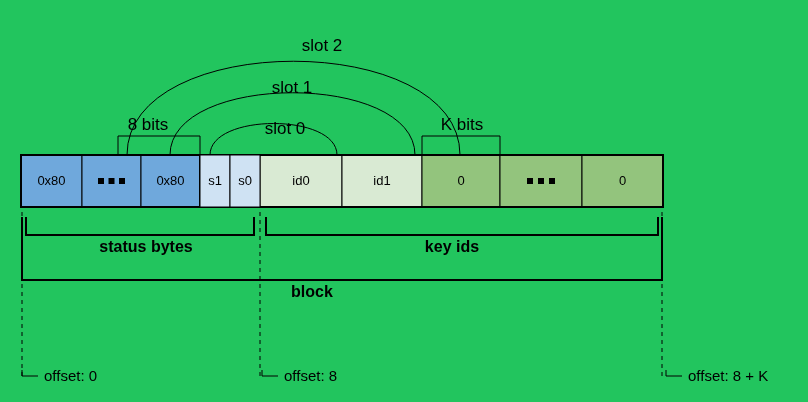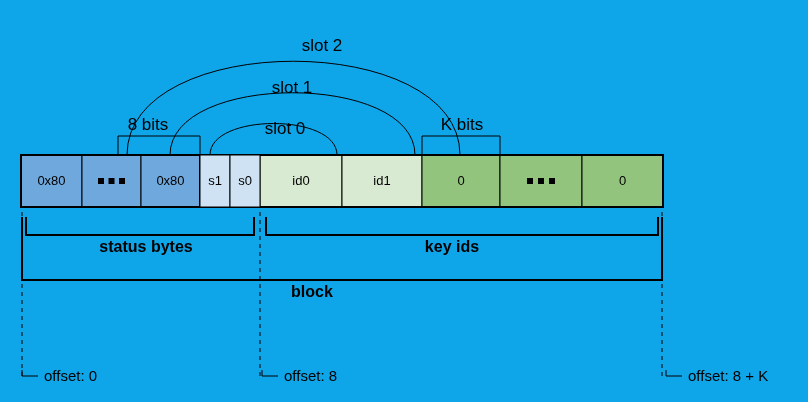--- a/index.html
+++ b/index.html
@@ -8,21 +8,21 @@
     background: #ffffff;
   }
   body {
     font-family: "Liberation Sans", sans-serif;
     color: #000000;
   }
   #diagram-root {
     position: relative;
     width: 808px;
     height: 402px;
-    background: #0ea5e9;
+    background: #22c55e;
     overflow: hidden;
   }
   #diagram-svg {
     position: absolute;
     left: 0;
     top: 0;
     width: 808px;
     height: 402px;
   }
   .cell-text {

